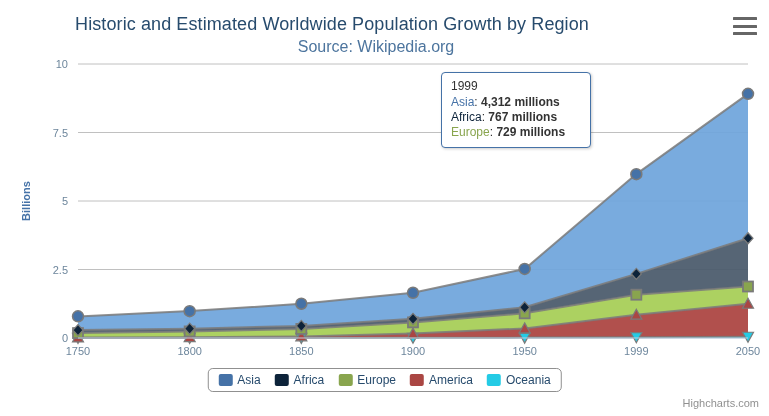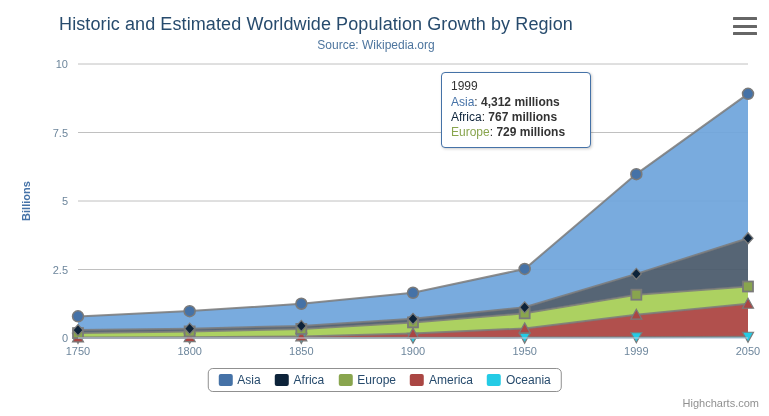--- a/index.html
+++ b/index.html
@@ -21,28 +21,29 @@
   .chart-title {
     position: absolute;
     left: 0;
     top: 14px;
     width: 632px;
     text-align: center;
     font-size: 18px;
     font-weight: normal;
     color: #274b6d;
     letter-spacing: 0.1px;
+    padding-left: 16px;
   }
   .chart-subtitle {
     position: absolute;
     left: 0;
     top: 38px;
     width: 752px;
     text-align: center;
-    font-size: 12px;
+    font-size: 16px;
     color: #4d759e;
   }
   
   .menu-button {
     position: absolute;
     right: 12px;
     top: 16px;
     width: 24px;
     height: 20px;
     cursor: pointer;

